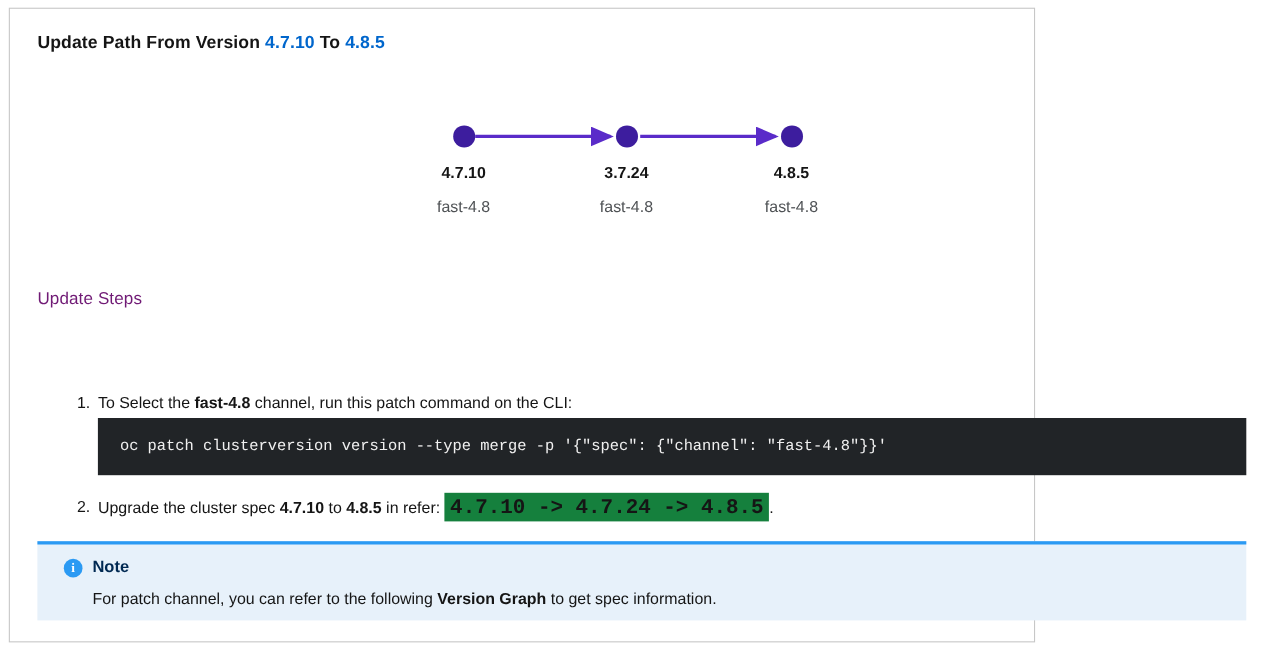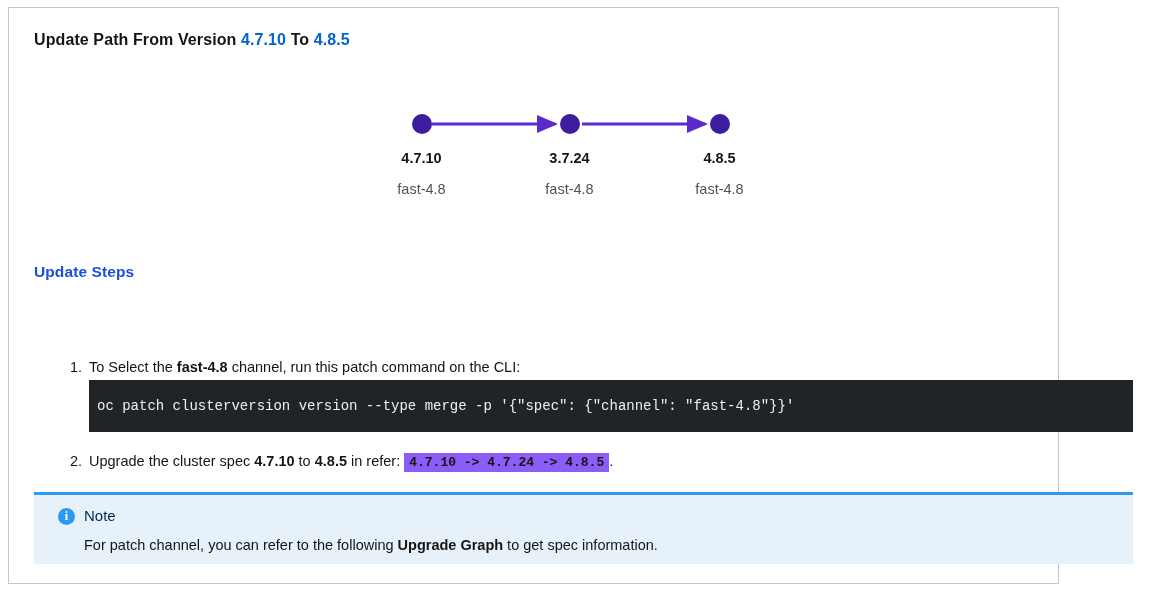--- a/index.html
+++ b/index.html
@@ -10,21 +10,21 @@
     height: 591px;
     background: #ffffff;
     font-family: "Liberation Sans", sans-serif;
     -webkit-font-smoothing: antialiased;
   }
 
   .page-card {
     position: absolute;
     left: 8px;
     top: 7px;
-    width: 1051px;
+    width: 933px;
     height: 577px;
     background: #ffffff;
     border: 1px solid #c7c7c7;
   }
 
   
   .path-title {
     position: absolute;
     left: 25px;
     top: 23px;
@@ -71,22 +71,22 @@
     line-height: 20px;
     margin-top: 11px;
   }
 
   
   .steps-heading {
     position: absolute;
     left: 25px;
     top: 255px;
     font-size: 15.5px;
-    font-weight: bold;
-    color: #1d4ed8;
+    font-weight: normal;
+    color: #701a75;
     letter-spacing: 0.1px;
   }
 
   .tabs {
     position: absolute;
     left: 25px;
     top: 294px;
     width: 1091px;
     height: 38px;
     border-bottom: 1px solid #d2d2d2;
@@ -169,35 +169,35 @@
     position: absolute;
     left: 80px;
     top: 372px;
     width: 1044px;
     height: 52px;
     background: #212427;
     color: #f0f0f0;
     font-family: "Liberation Mono", monospace;
     font-size: 14px;
     line-height: 52px;
-    padding-left: 8px;
+    padding-left: 20px;
     white-space: nowrap;
     overflow: hidden;
   }
 
   .step2 {
     position: absolute;
     left: 57px;
     top: 443px;
     width: 1070px;
   }
   .inline-code {
     font-family: "Liberation Mono", monospace;
-    font-size: 13px;
-    background: #8b5cf6;
+    font-size: 19px;
+    background: #15803d;
     color: #151515;
     padding: 2px 5px;
     font-weight: bold;
   }
 
   
   .note {
     position: absolute;
     left: 25px;
     top: 484px;
@@ -219,21 +219,21 @@
     font-weight: bold;
     font-family: "Liberation Serif", serif;
     text-align: center;
     line-height: 17px;
   }
   .note-title {
     position: absolute;
     left: 50px;
     top: 12px;
     font-size: 15px;
-    font-weight: normal;
+    font-weight: bold;
     color: #002952;
   }
   .note-body {
     position: absolute;
     left: 50px;
     top: 40px;
     font-size: 14.5px;
     color: #151515;
     line-height: 20px;
   }
@@ -296,16 +296,16 @@
   <div class="step2">
     <div class="step-row">
       <span class="step-num">2.</span>
       <span class="step-text"><span>Upgrade the cluster spec </span><b>4.7.10</b><span> to </span><b>4.8.5</b><span> in refer: </span><code class="inline-code">4.7.10 -&gt; 4.7.24 -&gt; 4.8.5</code><span>.</span></span>
     </div>
   </div>
 
   <div class="note">
     <div class="note-icon">i</div>
     <div class="note-title">Note</div>
-    <div class="note-body"><span>For patch channel, you can refer to the following </span><b>Upgrade Graph</b><span> to get spec information.</span></div>
+    <div class="note-body"><span>For patch channel, you can refer to the following </span><b>Version Graph</b><span> to get spec information.</span></div>
   </div>
 
 </div>
 
 </body></html>

